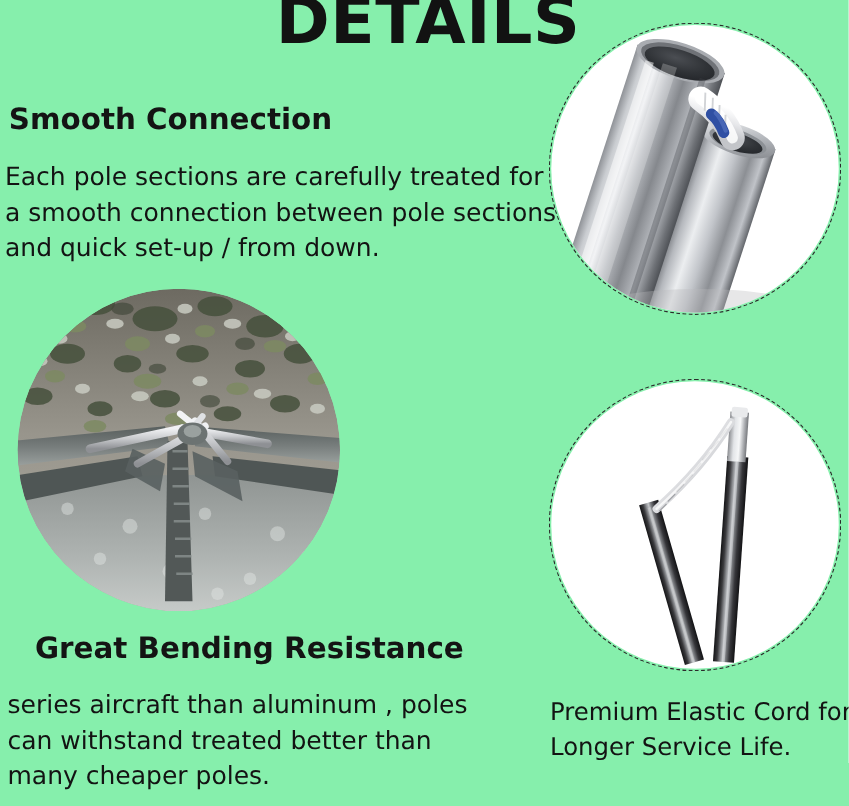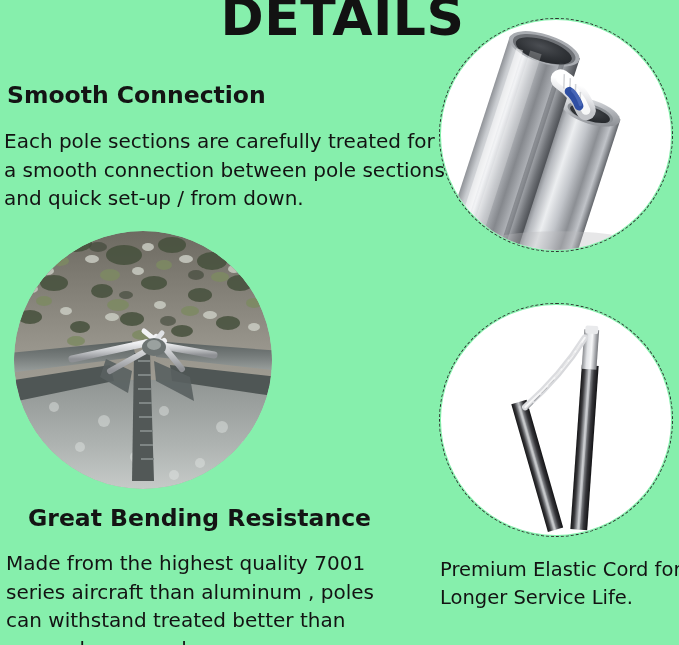--- a/index.html
+++ b/index.html
@@ -322,21 +322,20 @@
 
         <ellipse cx="140" cy="116" rx="12" ry="9" fill="#6c7372"></ellipse>
         <ellipse cx="140" cy="114" rx="7" ry="5" fill="#9aa19f"></ellipse>
       </g>
     </svg>
   </div>
 
   <div class="heading" id="bending-heading">Great Bending Resistance</div>
 
   <div class="body-copy" id="bending-body">
-    <span class="ln">Made from the highest quality 7001</span>
     <span class="ln">series aircraft than aluminum , poles</span>
     <span class="ln">can withstand treated better than</span>
     <span class="ln">many cheaper poles.</span>
   </div>
 
   <div class="circle-dashed" id="circle-cord">
     <svg class="art" viewBox="0 0 234 234" preserveAspectRatio="none">
       <defs>
         <linearGradient id="darkPole" x1="0" y1="0" x2="1" y2="0">
           <stop offset="0%" stop-color="#141416"></stop>

